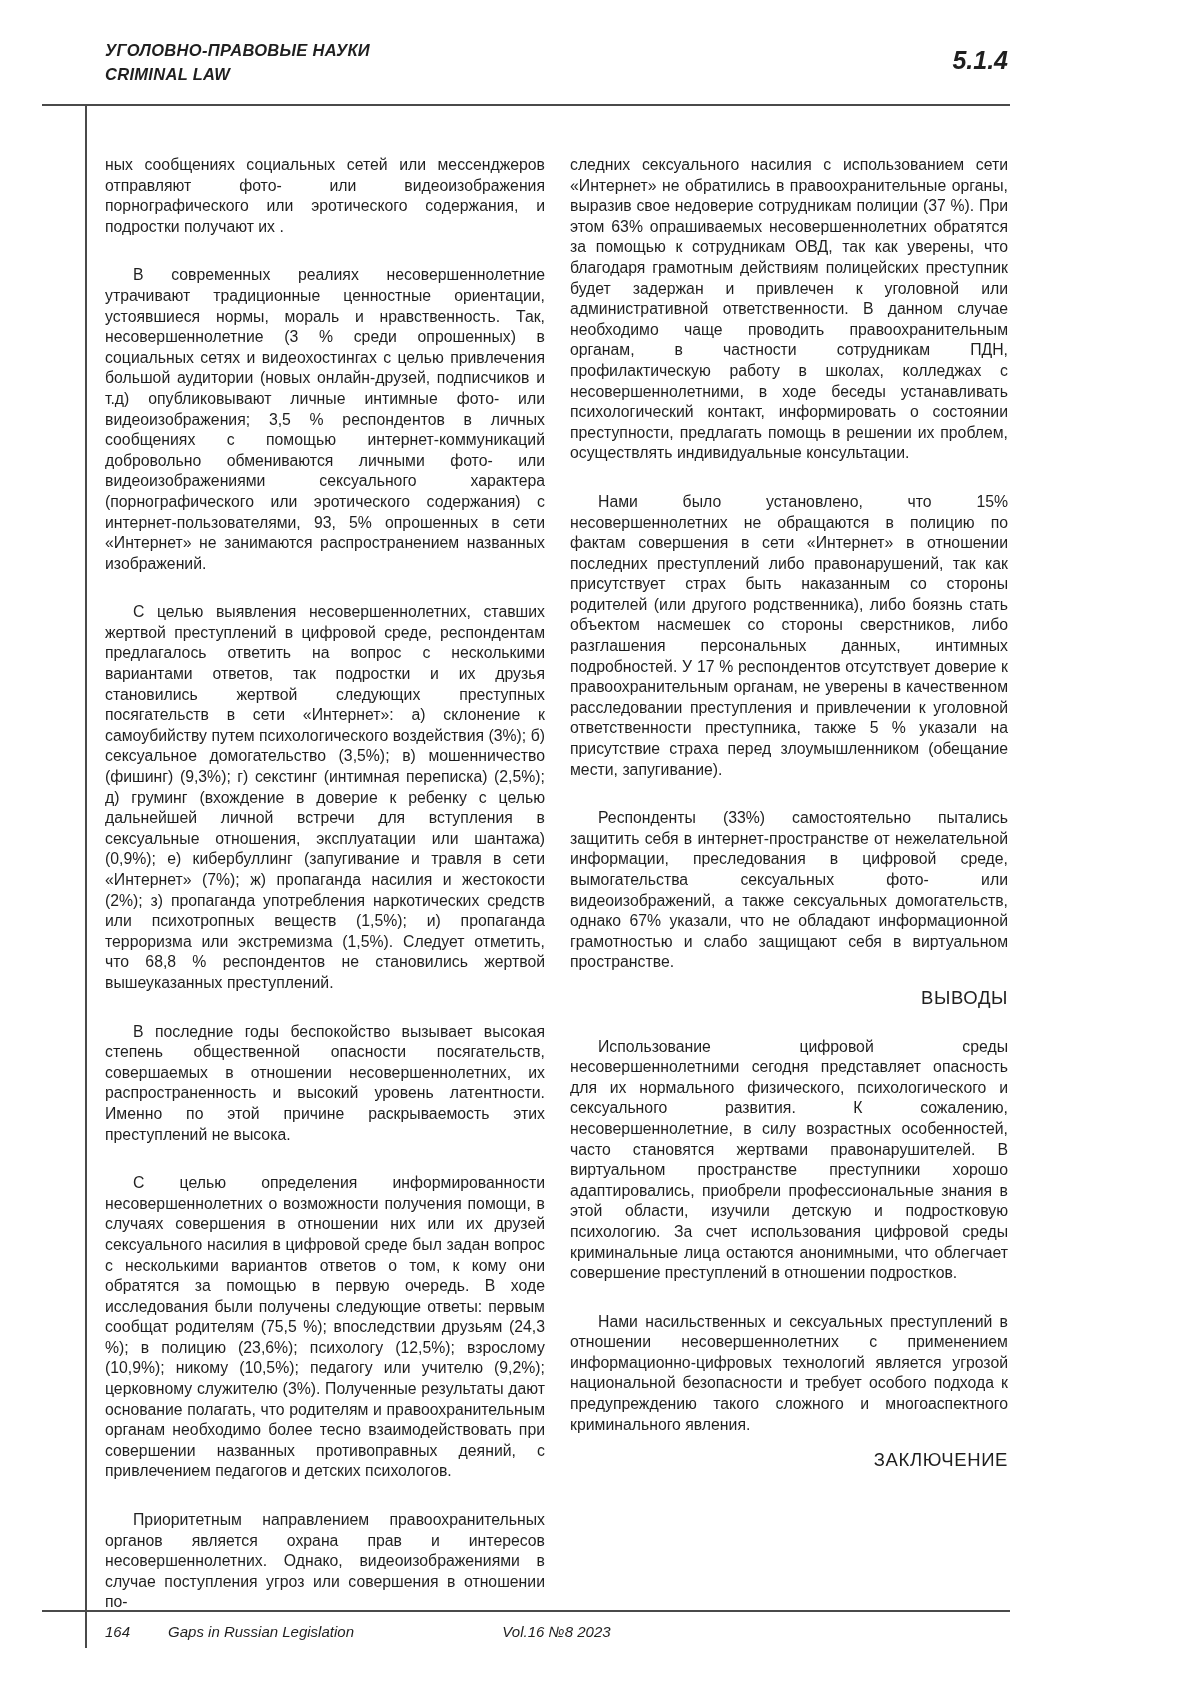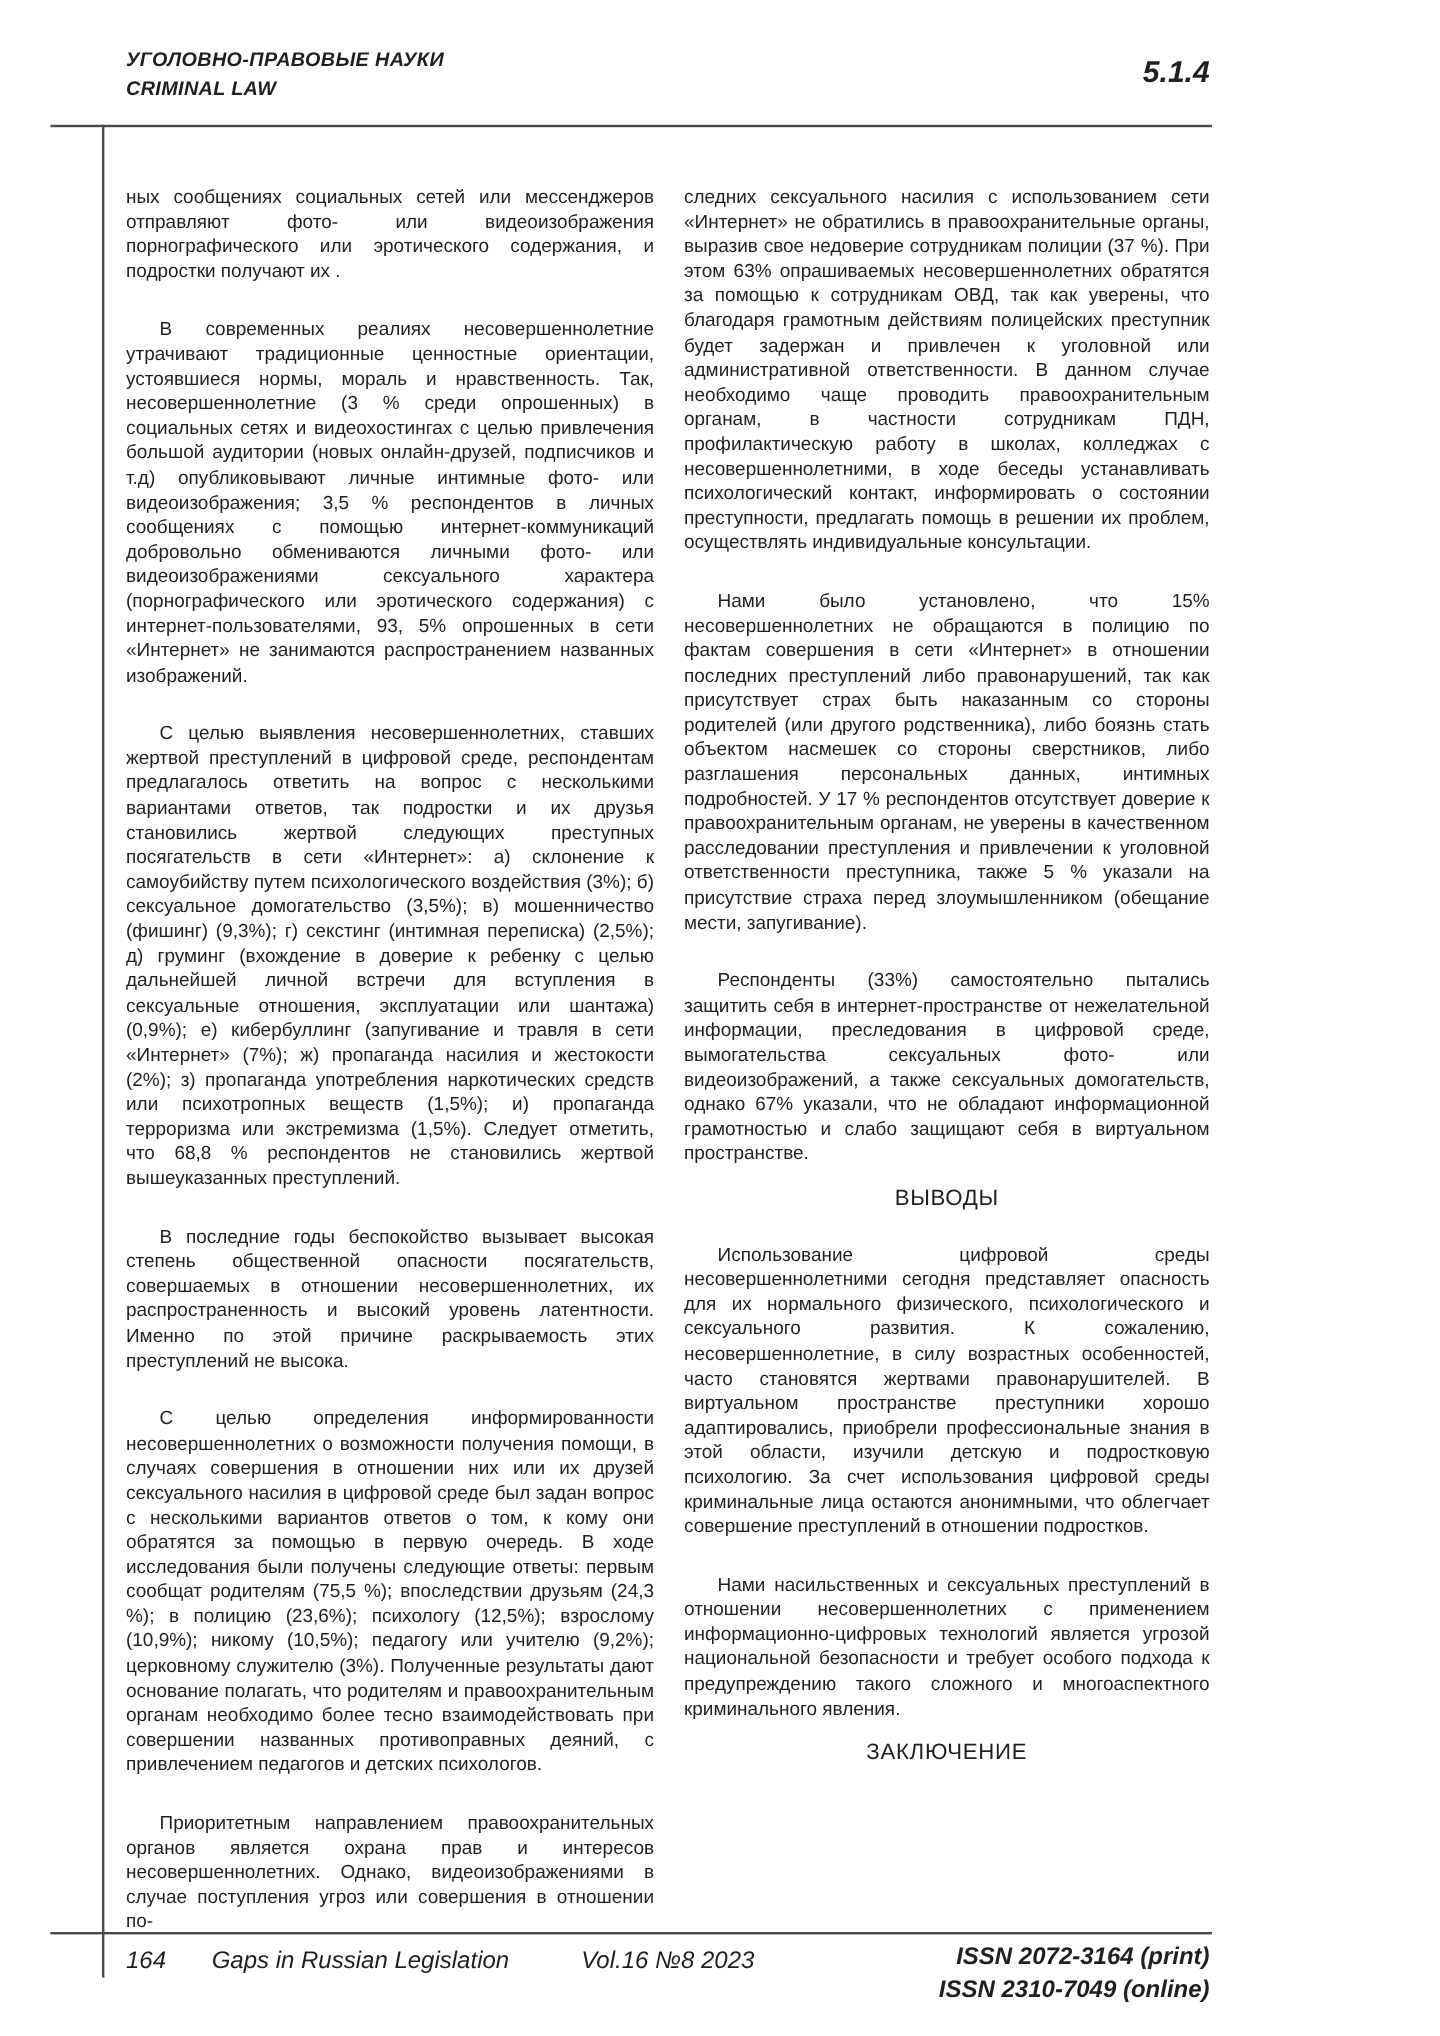--- a/index.html
+++ b/index.html
@@ -79,32 +79,32 @@
   .col-left  { left: 105px; }
   .col-right { left: 570px; width: 438px; }
 
   .para { text-indent: 28px; margin-top: 28px; }
   .para.noindent { text-indent: 0; }
 
   .section-heading {
     font-size: 18.5px;
     font-weight: normal;
     letter-spacing: 0.6px;
-    text-align: center;
+    text-align: right;
     margin: 15px 0 9px 0;
   }
 
   
   .page-footer {
     position: absolute;
     left: 105px;
     right: 192px;
     top: 1618px;
     height: 60px;
-    font-size: 20px;
+    font-size: 15px;
     font-style: italic;
   }
   .footer-left {
     position: absolute;
     left: 0;
     top: 5px;
     white-space: nowrap;
   }
   .footer-page-num { margin-right: 38px; font-style: italic; }
   .footer-center {
@@ -159,19 +159,15 @@
 
     <h2 class="section-heading">ЗАКЛЮЧЕНИЕ</h2>
   </section>
 
   <div class="rule-bottom"></div>
   <footer class="page-footer">
     <div class="footer-left">
       <span class="footer-page-num">164</span><span>Gaps in Russian Legislation</span>
     </div>
     <div class="footer-center">Vol.16 №8  2023</div>
-    <div class="footer-right">
-      <div>ISSN 2072-3164 (print)</div>
-      <div>ISSN 2310-7049 (online)</div>
-    </div>
   </footer>
 
 </div>
 
 </body></html>

